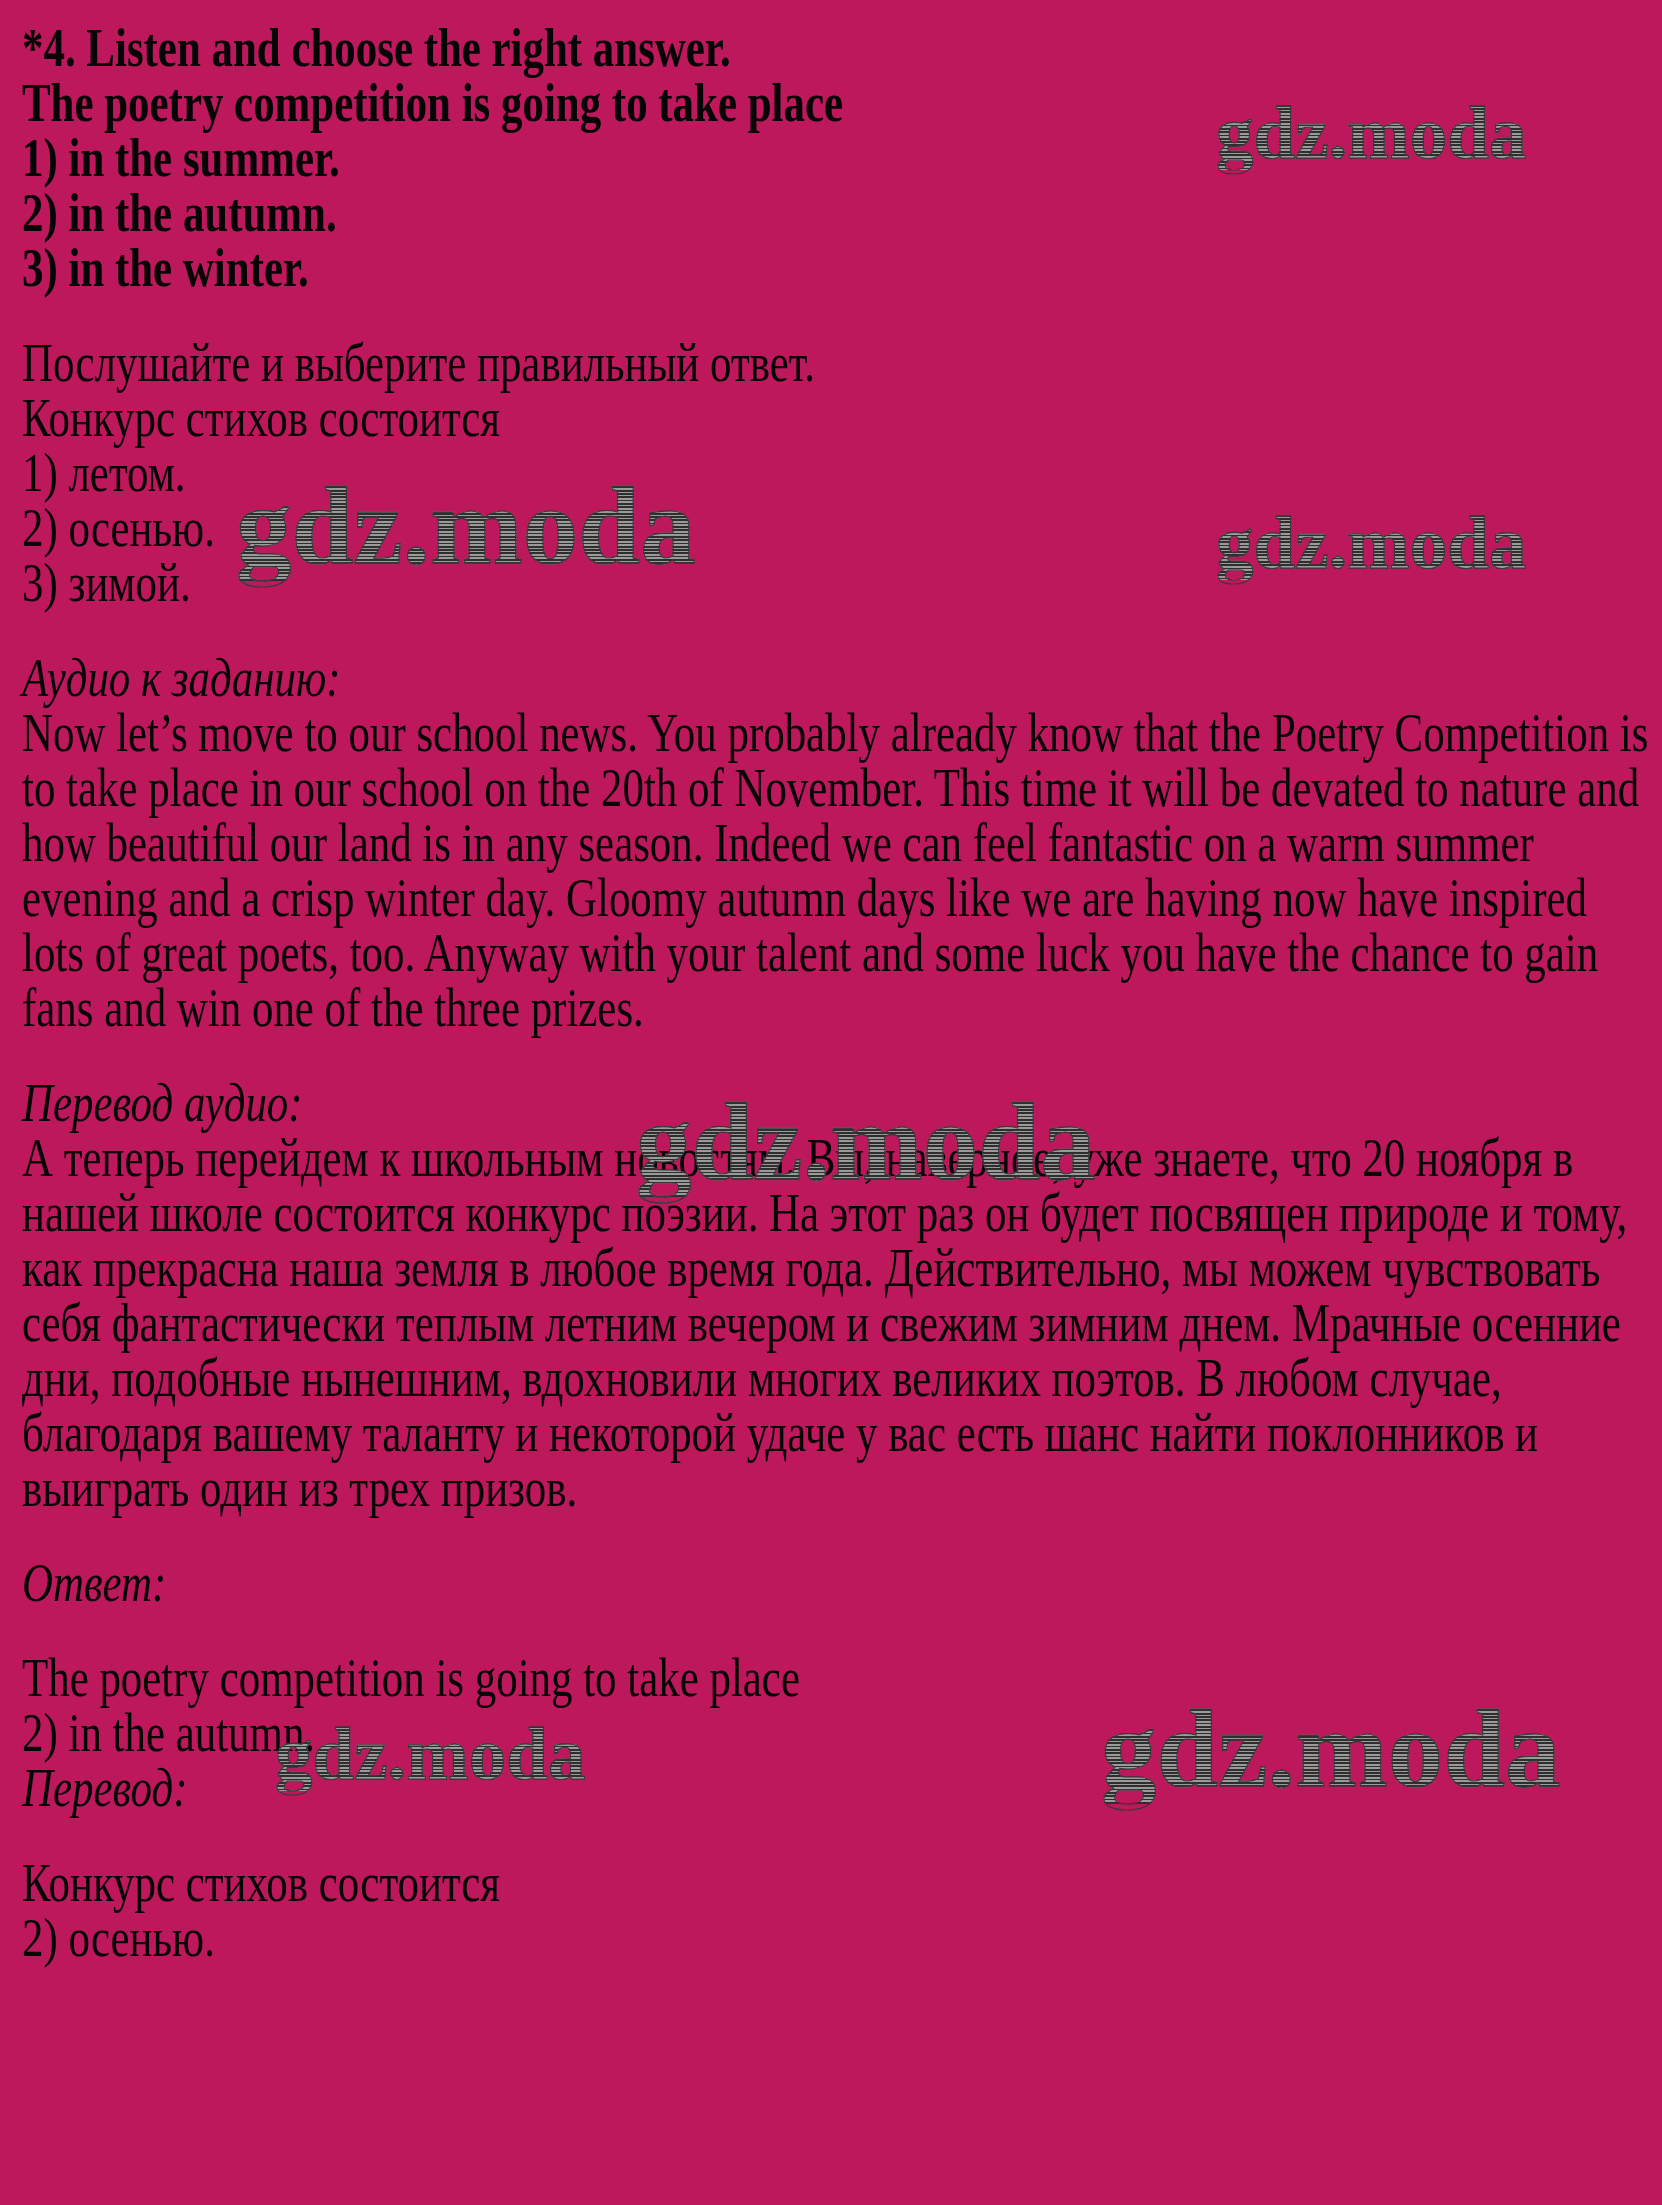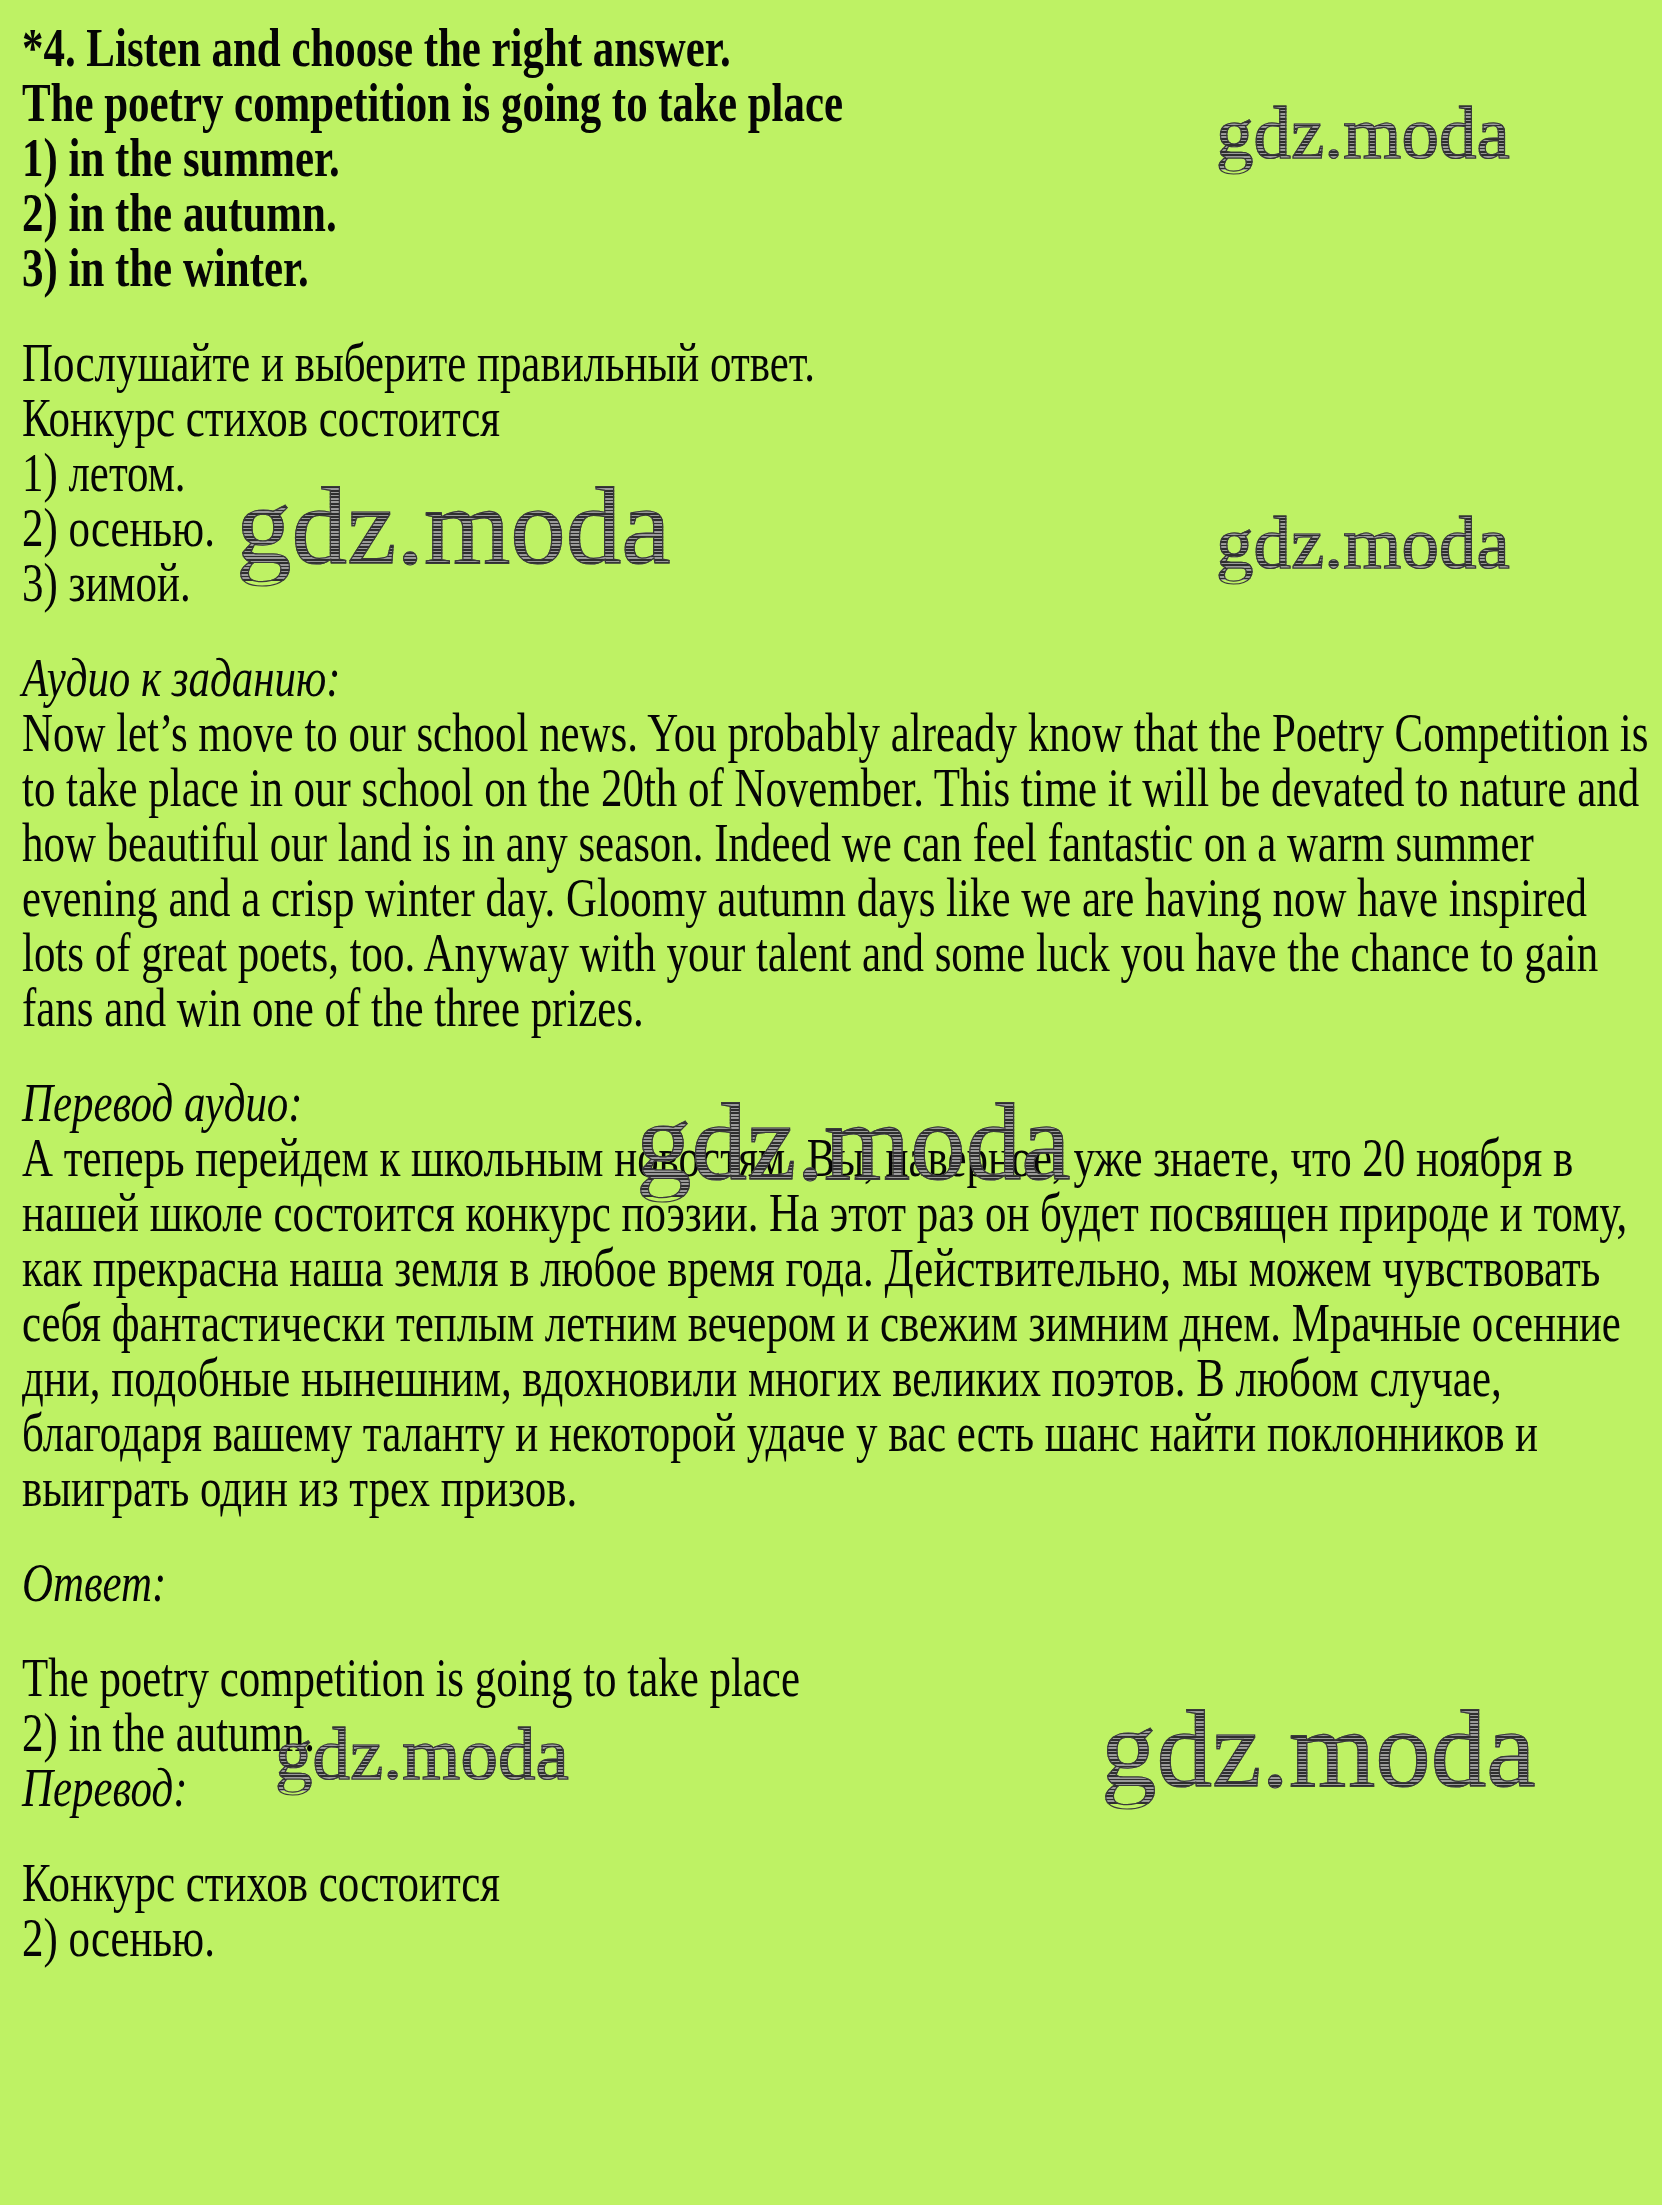--- a/index.html
+++ b/index.html
@@ -4,21 +4,21 @@
 <style>
   html, body {
     margin: 0;
     padding: 0;
     background: #ffffff;
   }
   .page {
     position: relative;
     width: 1662px;
     height: 2205px;
-    background: #bef264;
+    background: #be185d;
     overflow: hidden;
     font-family: "Liberation Serif", "DejaVu Serif", serif;
     color: #050505;
   }
   
   .content {
     position: absolute;
     left: 21.5px;
     top: 20px;
     width: 2087px;
@@ -31,21 +31,21 @@
   .gap { margin-top: 40px; }
   .bold { font-weight: bold; }
   .italic { font-style: italic; }
   p.block { margin: 0; }
   .gap.block + .block { }
 
   
   .wm {
     position: absolute;
     font-family: "Liberation Serif", "DejaVu Serif", serif;
-    font-weight: normal;
+    font-weight: bold;
     line-height: 1;
     white-space: nowrap;
     color: #5a5a5a;
     z-index: 3;
     pointer-events: none;
   }
   @supports (-webkit-background-clip: text) {
     .wm {
       background: repeating-linear-gradient(180deg,
         #2e2e2e 0px, #2e2e2e 1.7px,

